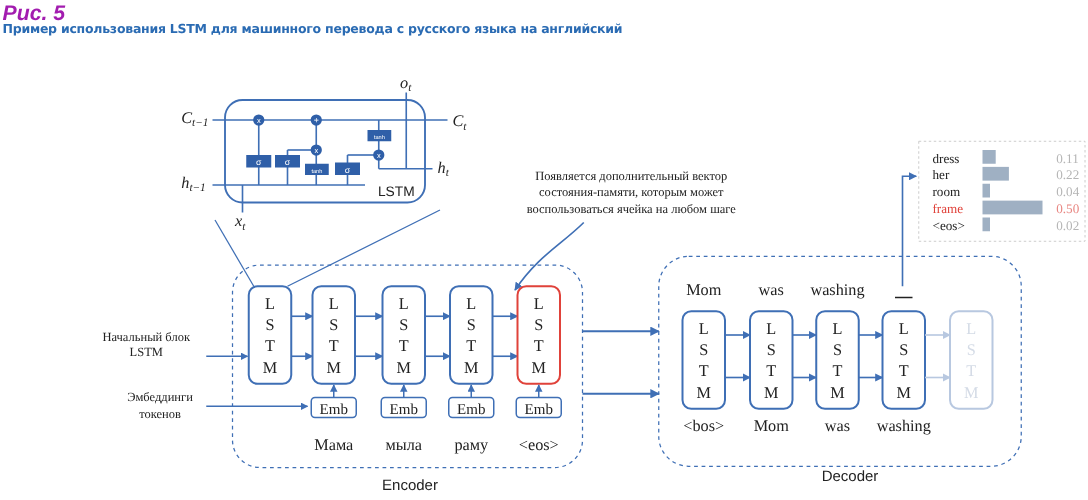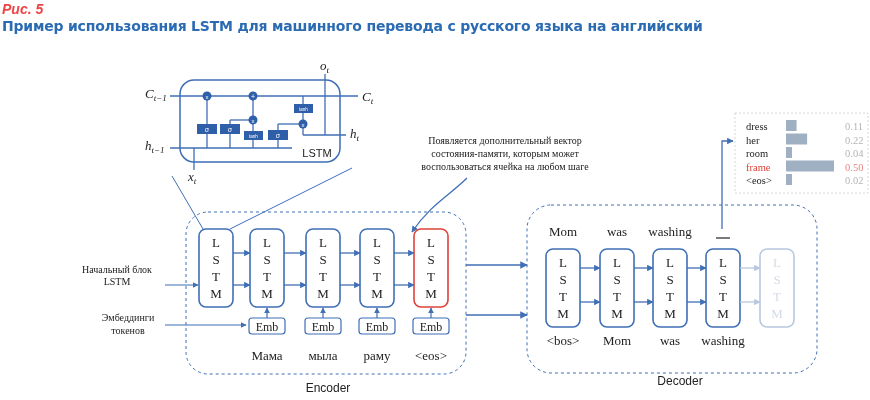--- a/index.html
+++ b/index.html
@@ -1,18 +1,18 @@
 <!DOCTYPE html>
 <html><head>
 <meta charset="utf-8">
 <style>
   html, body { margin: 0; padding: 0; background: #ffffff; }
   body { width: 870px; height: 400px; position: relative; overflow: hidden; font-family: "DejaVu Serif", serif; }
-  .fig-num { position: absolute; left: 2px; top: 1px; font-family: "Liberation Sans", sans-serif; font-style: italic; font-weight: bold; font-size: 14px; color: #ef4444; }
-  .fig-title { position: absolute; left: 2px; top: 18px; font-family: "DejaVu Sans", sans-serif; font-weight: bold; font-size: 14px; color: #2a6bb3; letter-spacing: -0.2px; }
+  .fig-num { position: absolute; left: 2px; top: 1px; font-family: "Liberation Sans", sans-serif; font-style: italic; font-weight: bold; font-size: 17px; color: #a21caf; }
+  .fig-title { position: absolute; left: 2px; top: 18px; font-family: "DejaVu Sans", sans-serif; font-weight: bold; font-size: 10px; color: #2a6bb3; letter-spacing: -0.2px; }
   svg { position: absolute; left: 0; top: 0; }
   .serif { font-family: "Liberation Serif", serif; }
   .sans { font-family: "Liberation Sans", sans-serif; }
 </style>
 </head>
 <body>
 
 <div class="fig-num">Рис. 5</div>
 <div class="fig-title">Пример использования LSTM для машинного перевода с русского языка на английский</div>
 

